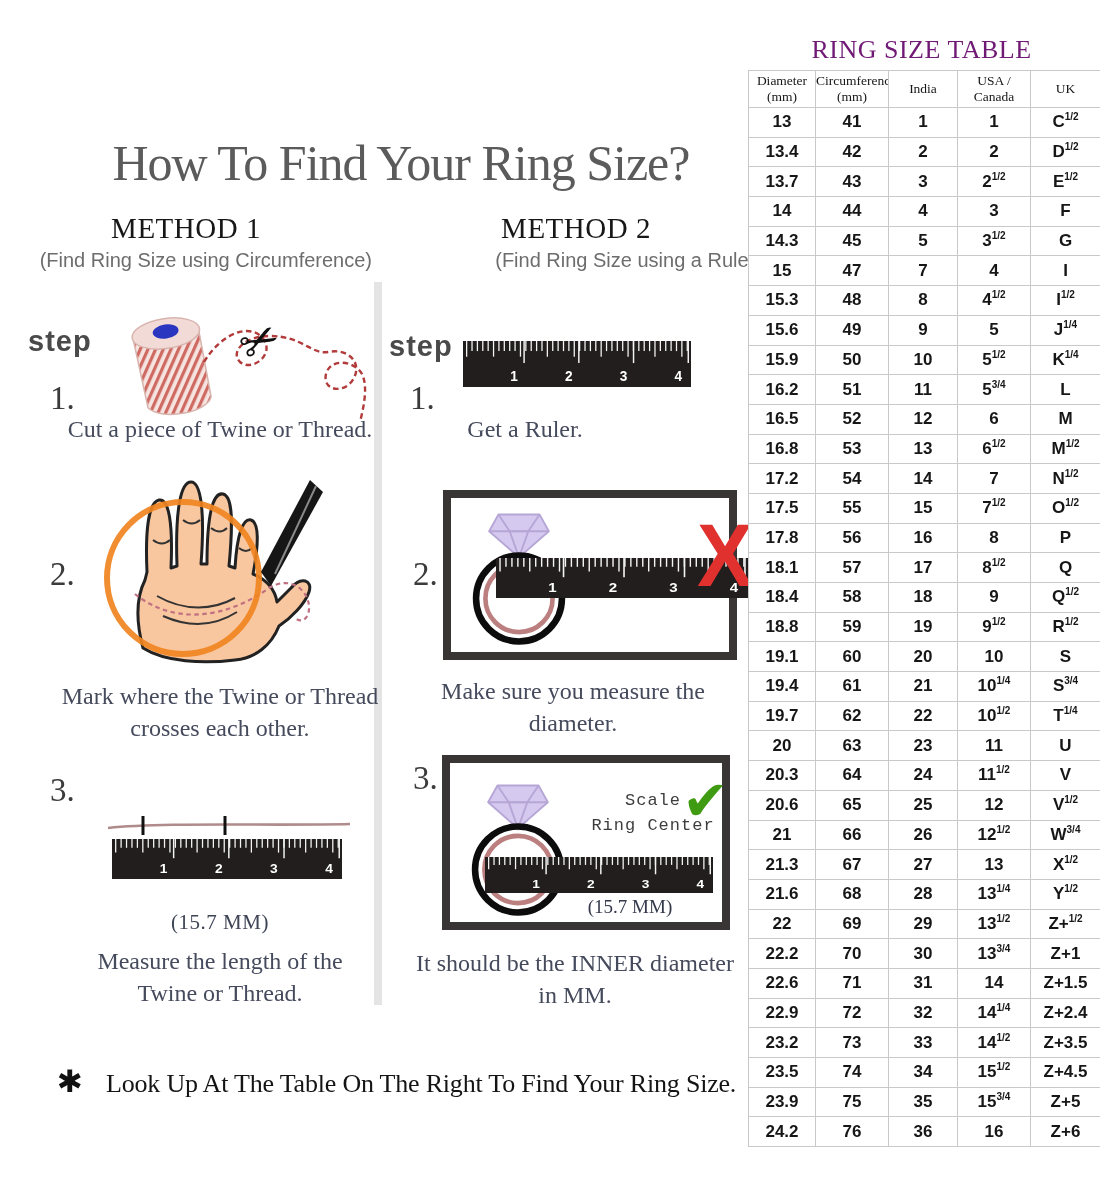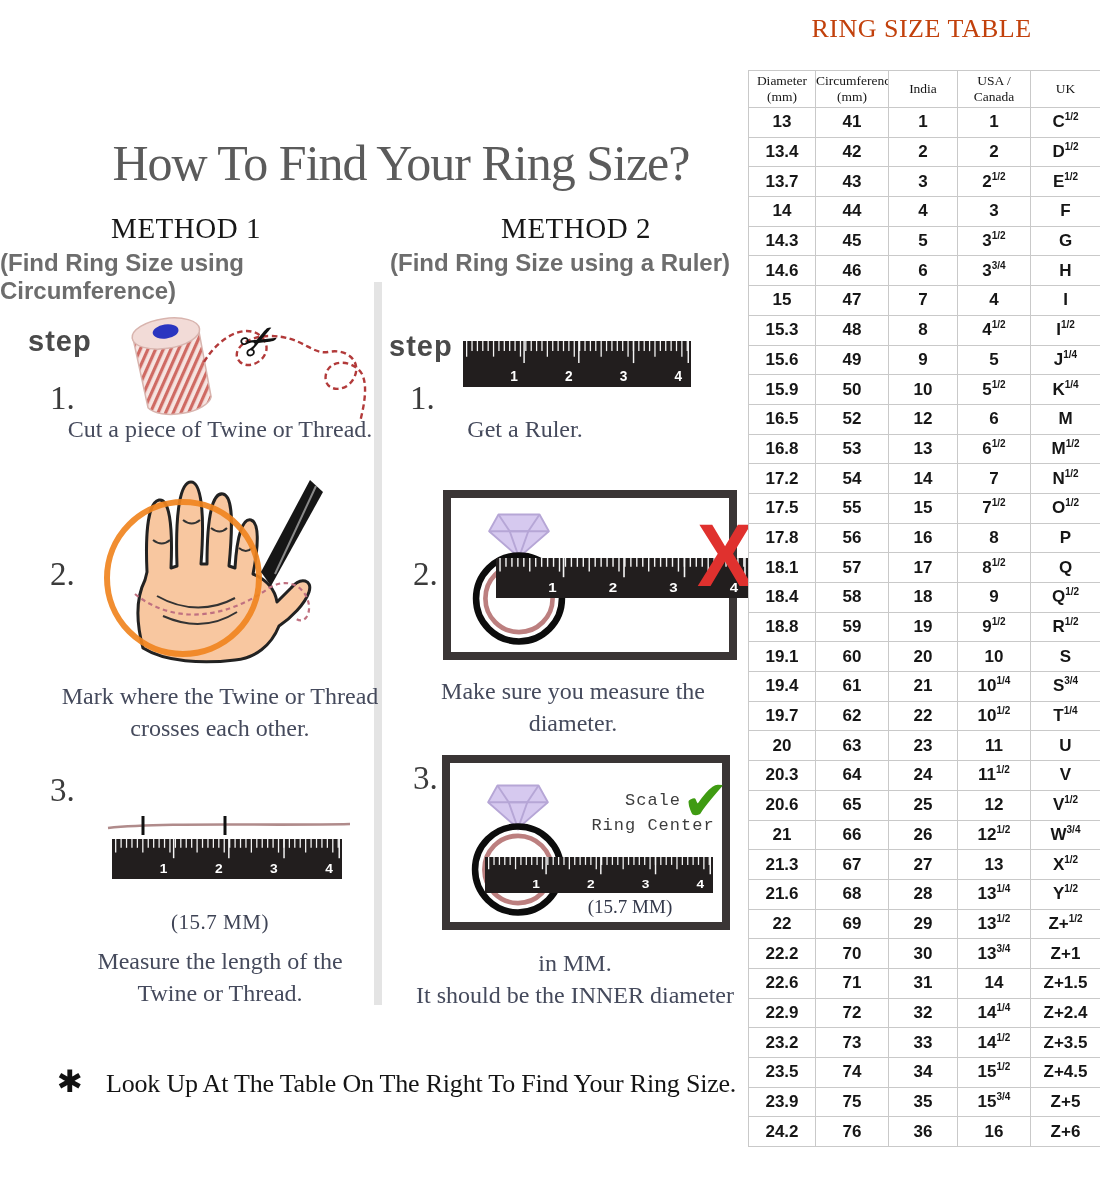--- a/index.html
+++ b/index.html
@@ -4,22 +4,22 @@
 <style>
   html,body{margin:0;padding:0;background:#fff;}
   body{width:1100px;height:1200px;position:relative;overflow:hidden;
        font-family:"Liberation Serif",serif;-webkit-font-smoothing:antialiased;}
   .abs{position:absolute;}
 
   
   .page-title{left:0;top:100px;width:762px;text-align:center;
     font-size:50px;color:var(--title-gray);letter-spacing:-1px;font-weight:normal;padding-left:20px;}
   .method-heading{width:372px;text-align:center;font-size:29px;color:#171717;letter-spacing:.5px;}
-  .method-sub{width:372px;text-align:left;font-family:"Liberation Sans",sans-serif;
-    font-size:24px;color:var(--sub-gray);font-weight:bold;}
+  .method-sub{width:372px;text-align:right;font-family:"Liberation Sans",sans-serif;
+    font-size:20px;color:var(--sub-gray);}
   .divider{left:374px;top:282px;width:8px;height:723px;background:#e4e4e4;}
   .step-label{font-family:"Liberation Sans",sans-serif;font-weight:bold;
     font-size:29px;color:var(--step-gray);letter-spacing:1px;}
   .step-num{font-size:33px;color:#3b3b3b;}
   .cap{text-align:center;font-size:24px;color:var(--ink);line-height:1.33;}
   .meas{text-align:center;font-size:21px;color:#3e4355;letter-spacing:.5px;}
 
   
   .frame{border:8px solid #3a3535;background:#fff;}
   .x-mark{font-family:"Liberation Sans",sans-serif;font-weight:900;font-size:84px;
@@ -27,22 +27,22 @@
   .check-mark{font-size:56px;line-height:1;color:var(--check-green);}
   .scale-note{width:130px;text-align:center;font-family:Liberation Mono, monospace;
     font-size:17px;color:#3d3d3d;line-height:1.45;letter-spacing:1px;}
   .meas-small{width:160px;text-align:center;font-size:19px;color:#33384a;}
 
   
   .foot-mark{font-family:"DejaVu Sans",sans-serif;font-size:31px;color:#111;line-height:1;}
   .footnote{font-size:26px;color:#141414;letter-spacing:-.2px;}
 
   
-  .table-title{left:748px;top:14px;width:347px;text-align:center;
-    font-size:26px;color:#c2410c;letter-spacing:.5px;}
+  .table-title{left:748px;top:35px;width:347px;text-align:center;
+    font-size:26px;color:#701a75;letter-spacing:.5px;}
   #ring-table{border-collapse:collapse;table-layout:fixed;width:347px;background:#fff;}
   #ring-table th,#ring-table td{border:1px solid var(--table-border);
     text-align:center;padding:0;overflow:hidden;}
   #ring-table th{height:36px;font-family:"Liberation Serif",serif;font-weight:normal;
     font-size:13.5px;line-height:1.15;color:#161616;}
   #ring-table td{height:28.7px;font-family:"Liberation Sans",sans-serif;font-weight:bold;
     font-size:17px;color:#161616;}
   #ring-table td sup{font-size:10px;line-height:0;vertical-align:super;}
   #ring-table th:nth-child(1){width:66px;}
   #ring-table th:nth-child(2){width:72px;}
@@ -371,22 +371,22 @@
         <text x="116" y="43" fill="#fff" font-size="15" font-weight="bold" text-anchor="middle" font-family="&quot;Liberation Sans&quot;, sans-serif">2</text>
         <line x1="127" x2="127" y1="0" y2="24" stroke="#f4f4f4" stroke-width="1.6"></line>
         <text x="176" y="43" fill="#fff" font-size="15" font-weight="bold" text-anchor="middle" font-family="&quot;Liberation Sans&quot;, sans-serif">3</text>
         <line x1="187" x2="187" y1="0" y2="24" stroke="#f4f4f4" stroke-width="1.6"></line>
         <text x="236" y="43" fill="#fff" font-size="15" font-weight="bold" text-anchor="middle" font-family="&quot;Liberation Sans&quot;, sans-serif">4</text>
         <line x1="247" x2="247" y1="0" y2="24" stroke="#f4f4f4" stroke-width="1.6"></line>
       </svg></div>
   <div class="abs meas-small" style="left:100px;top:133px">(15.7 MM)</div>
 </div>
 <div class="abs cap" style="left:395px;top:948px;width:360px">
+  <div>It should be the INNER diameter</div>
   <div>in MM.</div>
-  <div>It should be the INNER diameter</div>
 </div>
 
 <div class="abs foot-mark" style="left:57px;top:1066px">✱</div>
 <div class="abs footnote" style="left:106px;top:1069px">Look Up At The Table On The Right To Find Your Ring Size.</div>
 
 <div class="abs table-title">RING SIZE TABLE</div>
 <table id="ring-table" class="abs" style="left:748px;top:70px">
     <thead>
       <tr>
         <th>Diameter<br>(mm)</th>
@@ -426,27 +426,20 @@
         <td>F</td>
       </tr>
       <tr>
         <td>14.3</td>
         <td>45</td>
         <td>5</td>
         <td>3<sup>1/2</sup></td>
         <td>G</td>
       </tr>
       <tr>
-        <td>14.6</td>
-        <td>46</td>
-        <td>6</td>
-        <td>3<sup>3/4</sup></td>
-        <td>H</td>
-      </tr>
-      <tr>
         <td>15</td>
         <td>47</td>
         <td>7</td>
         <td>4</td>
         <td>I</td>
       </tr>
       <tr>
         <td>15.3</td>
         <td>48</td>
         <td>8</td>
@@ -461,20 +454,27 @@
         <td>J<sup>1/4</sup></td>
       </tr>
       <tr>
         <td>15.9</td>
         <td>50</td>
         <td>10</td>
         <td>5<sup>1/2</sup></td>
         <td>K<sup>1/4</sup></td>
       </tr>
       <tr>
+        <td>16.2</td>
+        <td>51</td>
+        <td>11</td>
+        <td>5<sup>3/4</sup></td>
+        <td>L</td>
+      </tr>
+      <tr>
         <td>16.5</td>
         <td>52</td>
         <td>12</td>
         <td>6</td>
         <td>M</td>
       </tr>
       <tr>
         <td>16.8</td>
         <td>53</td>
         <td>13</td>

